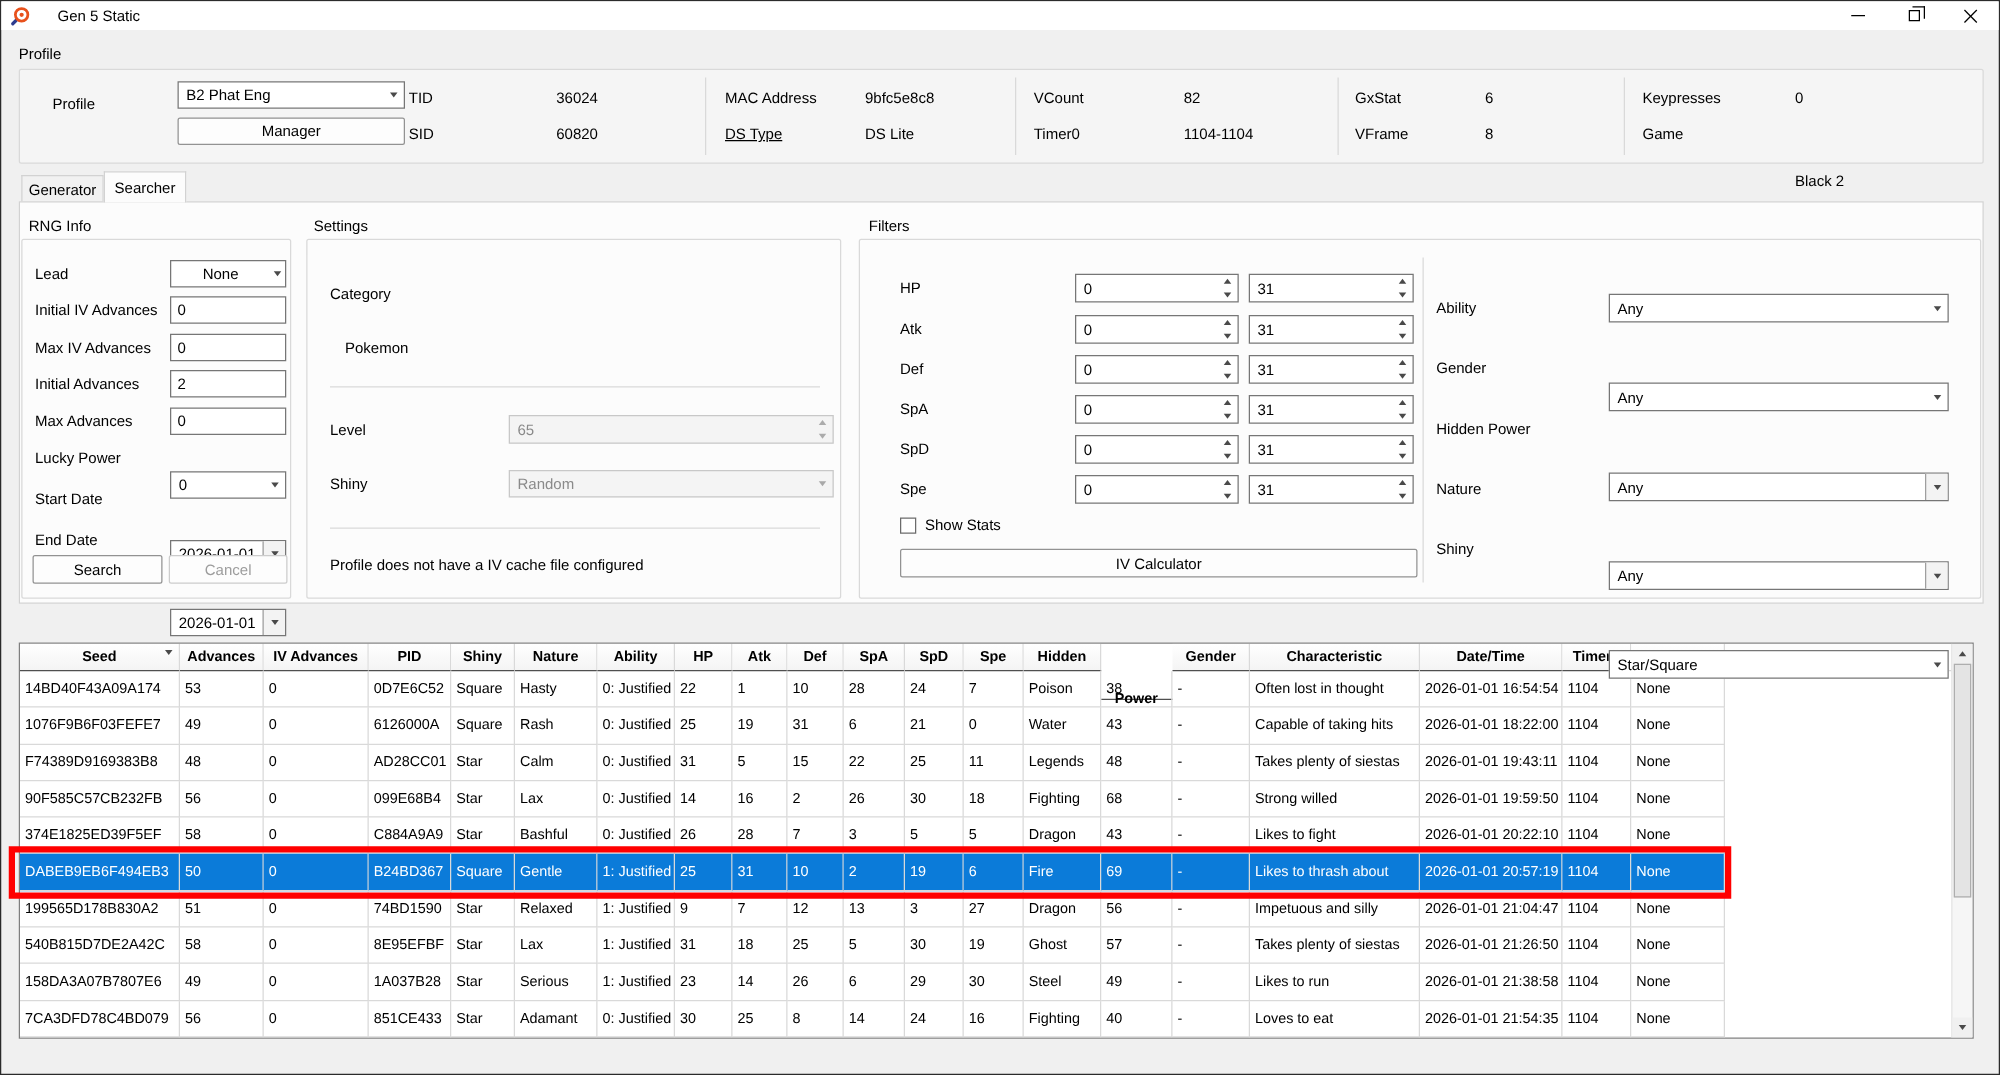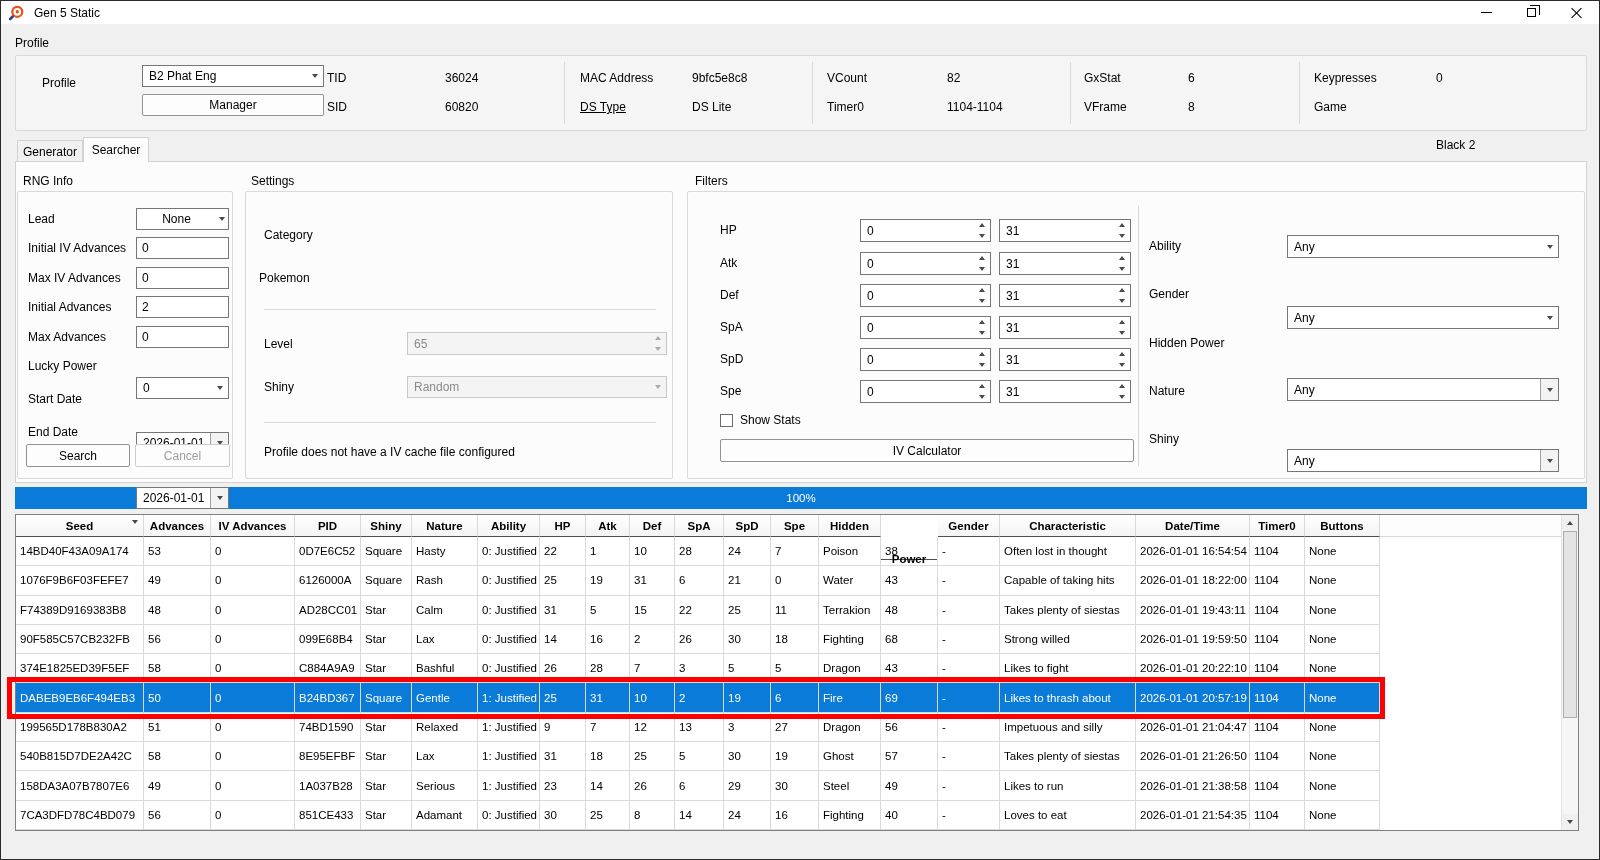--- a/index.html
+++ b/index.html
@@ -7,21 +7,21 @@
   body { font-family:"Liberation Sans","DejaVu Sans",sans-serif; }
   #window {
     position:relative; width:1600px; height:860px; background:#f0f0f0;
     border:1px solid #2b2b2b; overflow:hidden;
   }
   .abs { position:absolute; }
   .lbl { font-size:12px; color:#000; white-space:nowrap; line-height:16px; }
 
   
   #titlebar { position:absolute; left:0; top:0; width:100%; height:23px; background:#ffffff; display:flex; align-items:center; }
-  #title-text { font-size:12px; margin-left:10px; }
+  #title-text { font-size:12px; margin-left:22px; }
   #app-icon { margin-left:7px; width:16px; height:16px; }
   #win-controls { margin-left:auto; display:flex; height:100%; }
   .wbtn { width:45px; height:100%; display:flex; align-items:center; justify-content:center; }
   .glyph-min { width:11px; height:1px; background:#000; display:block; }
   .glyph-restore { width:9px; height:9px; border:1px solid #000; position:relative; background:#fff; }
   .glyph-restore:before { content:""; position:absolute; left:2px; top:-4px; width:9px; height:9px; border:1px solid #000; border-bottom:none; border-left:none; }
   .glyph-close { position:relative; width:11px; height:11px; }
   .glyph-close:before,.glyph-close:after { content:""; position:absolute; left:5px; top:-1px; width:1px; height:14px; background:#000; }
   .glyph-close:before { transform:rotate(45deg);} .glyph-close:after { transform:rotate(-45deg);}
 
@@ -209,21 +209,21 @@
           </span>
         </div>
       </div>
     <div class="btn abs" style="left:8px; top:252px; width:104px;">Search</div>
     <div class="btn disabled abs" style="left:117px; top:252px; width:95px;">Cancel</div>
   </div>
 
   <div class="lbl abs" style="left:250px; top:172px; z-index:2;">Settings</div>
   <div class="groupbox abs" style="left:244px; top:190px; width:428px; height:288px; z-index:2; background:#fcfcfc;">
     <div class="lbl abs" style="left:18px; top:35px;">Category</div>
-    <div class="lbl abs" style="left:13px; top:78px;">Pokemon</div>
+    <div class="lbl abs" style="left:30px; top:78px;">Pokemon</div>
     <div class="hsep abs" style="left:18px; top:117px; width:392px;"></div>
     <div class="lbl abs" style="left:18px; top:144px;">Level</div>
     <div class="spin disabled abs" style="left:161px; top:140px; width:260px;">
       <span class="val">65</span>
       <span class="btns">
           <div>
             <span class="tri-u"></span>
           </div>
           <div>
             <span class="tri-d"></span>
@@ -410,26 +410,29 @@
           </span>
         </div>
         <div class="lbl abs" style="left: 461px; top: 191px;">Nature</div>
         <div class="combo abs split" style="left: 599px; top: 188px; width: 272px; height: 23px;">
           <span class="val">Any</span>
           <span class="arrow">
             <span class="tri-d"></span>
           </span>
         </div>
         <div class="lbl abs" style="left: 461px; top: 239px;">Shiny</div>
+        <div class="combo abs" style="left: 599px; top: 236px; width: 272px; height: 23px;">
+          <span class="val">Star/Square</span>
+          <span class="arrow">
+            <span class="tri-d"></span>
+          </span>
+        </div>
       </div>
   </div>
 
-  <div id="progressbar">
-    <span>100%</span>
-  </div>
 
   <div id="results">
     <div id="thead">
         <div class="th" style="width: 128px;">
           <span>Seed</span>
           <span class="sort-ind"><span class="tri-d"></span></span>
         </div>
         <div class="th" style="width: 67px;">
           <span>Advances</span>
         </div>
@@ -541,21 +544,21 @@
           <div class="td" style="width: 66px;">AD28CC01</div>
           <div class="td" style="width: 51px;">Star</div>
           <div class="td" style="width: 66px;">Calm</div>
           <div class="td" style="width: 62px;">0: Justified</div>
           <div class="td" style="width: 46px;">31</div>
           <div class="td" style="width: 44px;">5</div>
           <div class="td" style="width: 45px;">15</div>
           <div class="td" style="width: 49px;">22</div>
           <div class="td" style="width: 47px;">25</div>
           <div class="td" style="width: 48px;">11</div>
-          <div class="td" style="width: 62px;">Terrakion</div>
+          <div class="td" style="width: 62px;">Legends</div>
           <div class="td" style="width: 57px;">48</div>
           <div class="td" style="width: 62px;">-</div>
           <div class="td" style="width: 136px;">Takes plenty of siestas</div>
           <div class="td" style="width: 114px;">2026-01-01 19:43:11</div>
           <div class="td" style="width: 55px;">1104</div>
           <div class="td" style="width: 75px;">None</div>
         </div>
         <div class="tr">
           <div class="td" style="width: 128px;">90F585C57CB232FB</div>
           <div class="td" style="width: 67px;">56</div>

